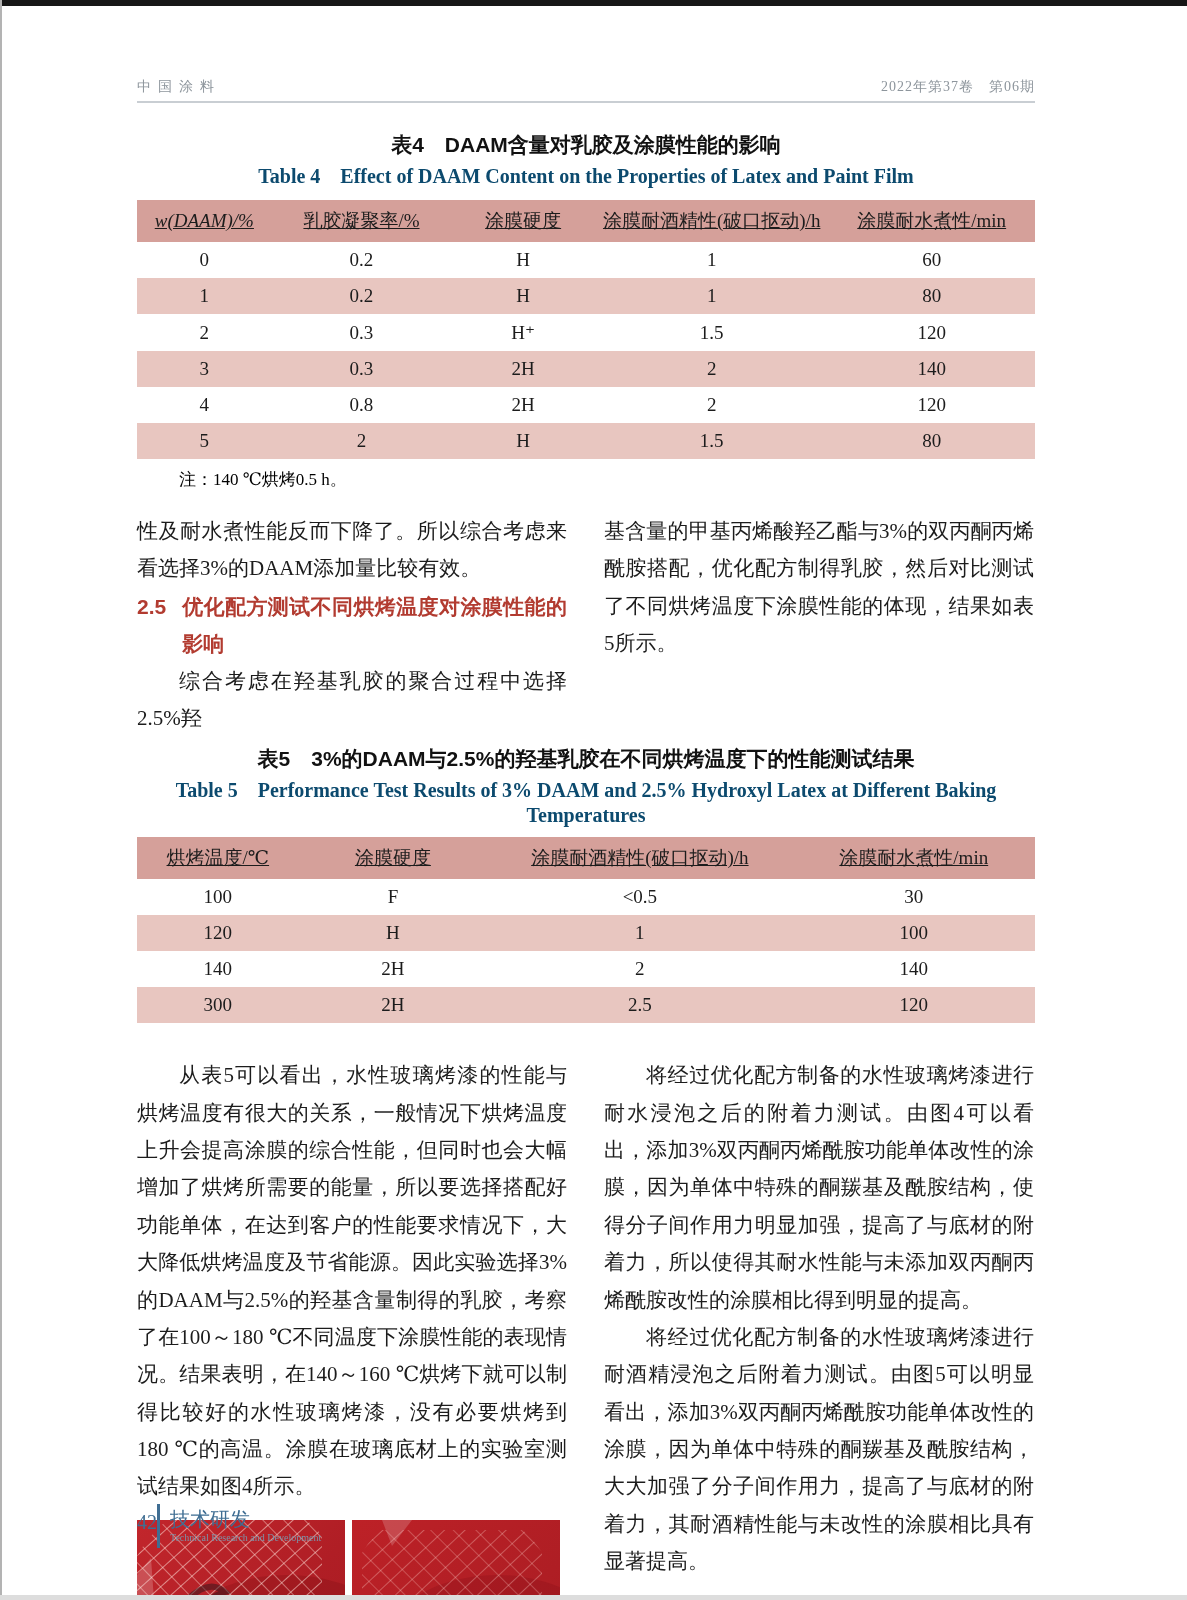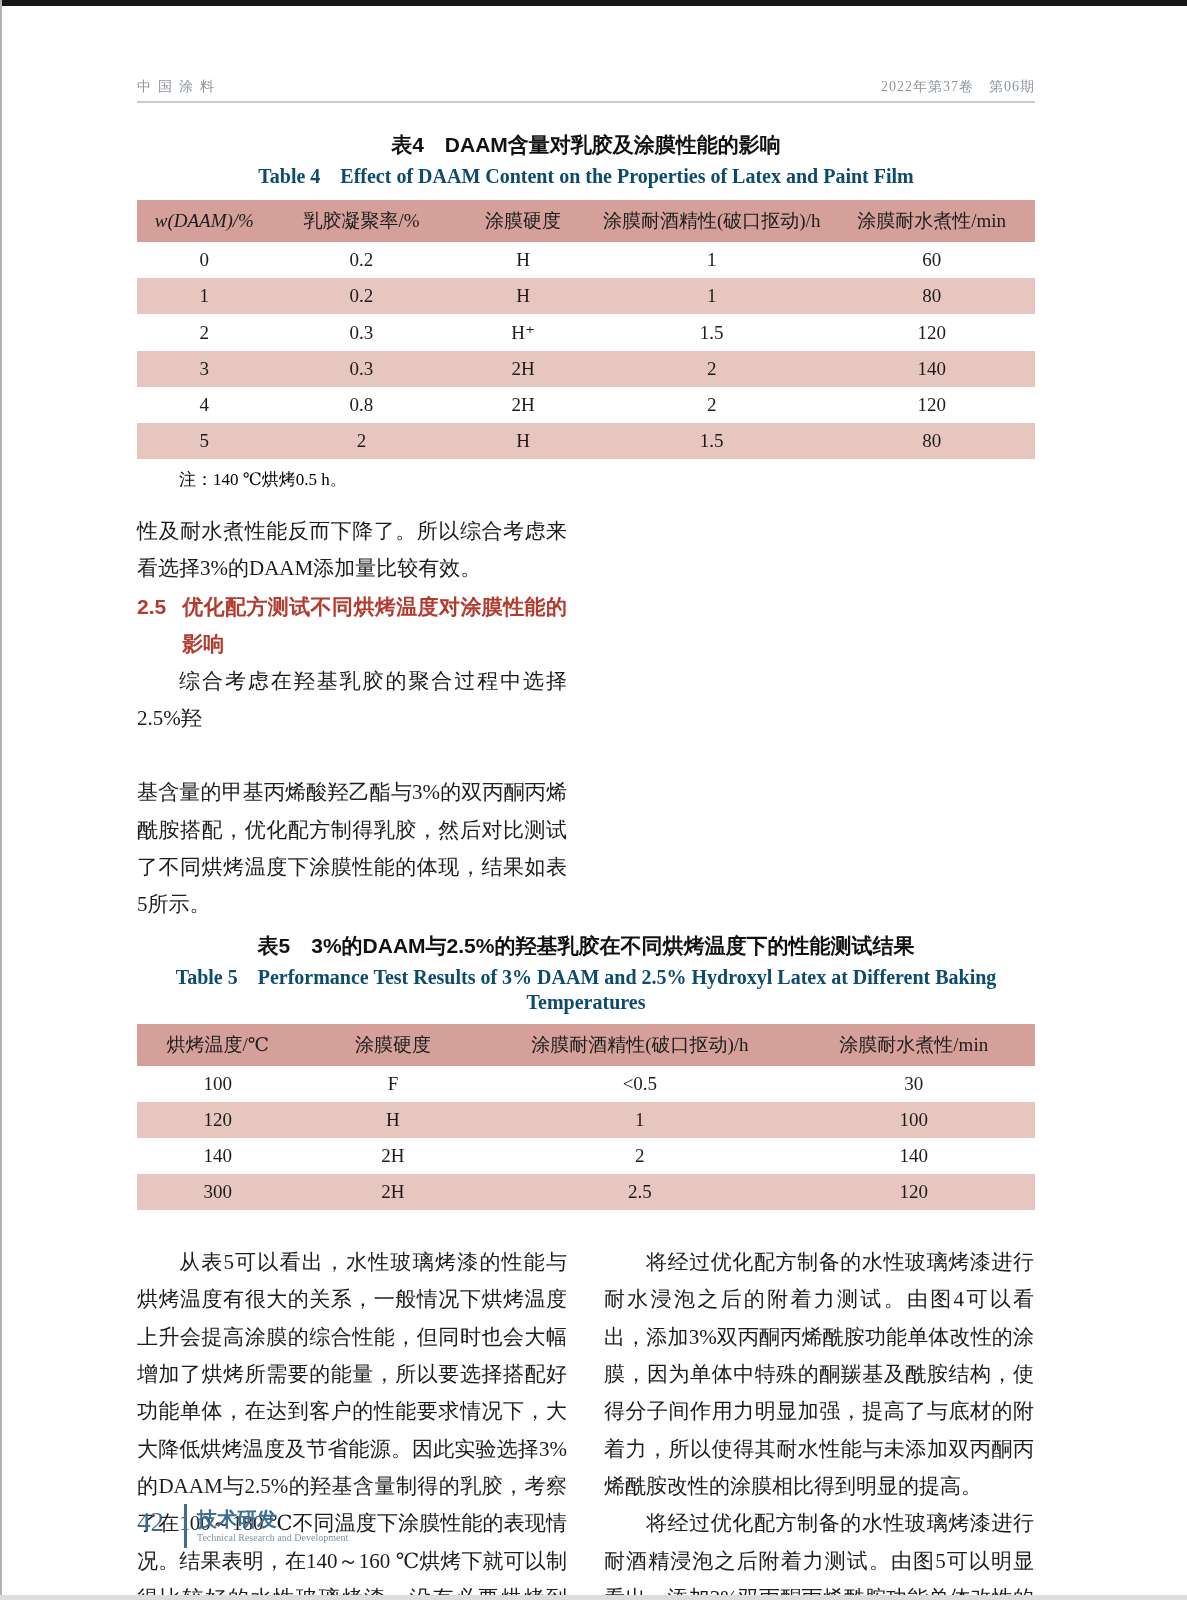--- a/index.html
+++ b/index.html
@@ -14,43 +14,43 @@
   .runhead{display:flex;justify-content:space-between;align-items:flex-end;
            border-bottom:2px solid #c9ced3;padding-bottom:5px;color:#8d959c;font-size:14px;}
   .runhead .journal{letter-spacing:7px;}
   .runhead .issue{letter-spacing:1px;}
 
   
   .tbl-title-cn{margin-top:28px;text-align:center;font-family:"Liberation Sans","DejaVu Sans",sans-serif;
                 font-weight:bold;font-size:21px;color:#111;}
   .tbl-title-en{margin-top:4px;text-align:center;font-weight:bold;font-size:20px;color:#0c4a6e;}
   table{width:100%;border-collapse:collapse;margin-top:10px;font-size:19px;}
-  th{background:#d5a09a;font-weight:normal;padding:8px 4px;text-align:center;}
+  th{background:#d5a09a;font-weight:normal;padding:8px 4px;text-align:center;text-decoration:underline;}
   td{padding:7px 4px;text-align:center;}
   tbody tr:nth-child(even) td{background:#e8c6c0;}
   .tbl-note{margin-top:9px;padding-left:42px;font-size:17px;color:#000000;}
 
   
   .cols{display:flex;gap:37px;margin-top:26px;}
   .col{width:430px;font-size:21px;line-height:1.78;text-align:justify;}
   .para{text-indent:2em;}
   .para-noindent{text-indent:0;}
   .subhead{display:flex;gap:16px;color:#b23b30;font-weight:bold;
            font-family:"Liberation Sans","DejaVu Sans",sans-serif;font-size:21px;line-height:1.78;}
 
   
   .figure{margin-top:14px;}
   .fig-panels{display:flex;gap:7px;}
   .fig-panels svg{display:block;}
 
   
   .footer{position:absolute;left:137px;bottom:52px;display:flex;align-items:center;}
-  .footer .pageno{font-size:27px;color:#3f6e93;margin-right:20px;padding-bottom:8px;}
+  .footer .pageno{font-size:20px;color:#3f6e93;margin-right:0;padding-bottom:8px;}
   .footer .bar{width:3px;height:44px;background:#3f6e93;margin-right:10px;}
-  .footer .sec-cn{font-family:"Liberation Sans","DejaVu Sans",sans-serif;font-weight:bold;
+  .footer .sec-cn{font-family:"Liberation Sans","DejaVu Sans",sans-serif;font-weight:normal;
                   font-size:20px;color:#3f6e93;line-height:1.2;}
   .footer .sec-en{font-size:10px;color:#7e93a8;line-height:1.4;}
 </style>
 </head>
 <body>
 
 <div class="page">
   <div class="edge-top"></div>
   <div class="edge-left"></div>
 
@@ -120,21 +120,21 @@
           <td>5</td>
             <td>2</td>
             <td>H</td>
             <td>1.5</td>
             <td>80</td>
         </tr>
       </tbody>
     </table>
     <div class="tbl-note">注：140 ℃烘烤0.5 h。</div>
 
-    <div class="cols" style="margin-top:22px;flex-direction:column;">
+    <div class="cols" style="margin-top:22px;">
       <div class="col">
         <div class="para-noindent">性及耐水煮性能反而下降了。所以综合考虑来看选择3%的DAAM添加量比较有效。</div>
         <div class="subhead">
           <span>2.5</span>
           <span>优化配方测试不同烘烤温度对涂膜性能的影响</span>
         </div>
         <div class="para">综合考虑在羟基乳胶的聚合过程中选择2.5%羟</div>
       </div>
       <div class="col">
         <div class="para-noindent">基含量的甲基丙烯酸羟乙酯与3%的双丙酮丙烯酰胺搭配，优化配方制得乳胶，然后对比测试了不同烘烤温度下涂膜性能的体现，结果如表5所示。</div>

